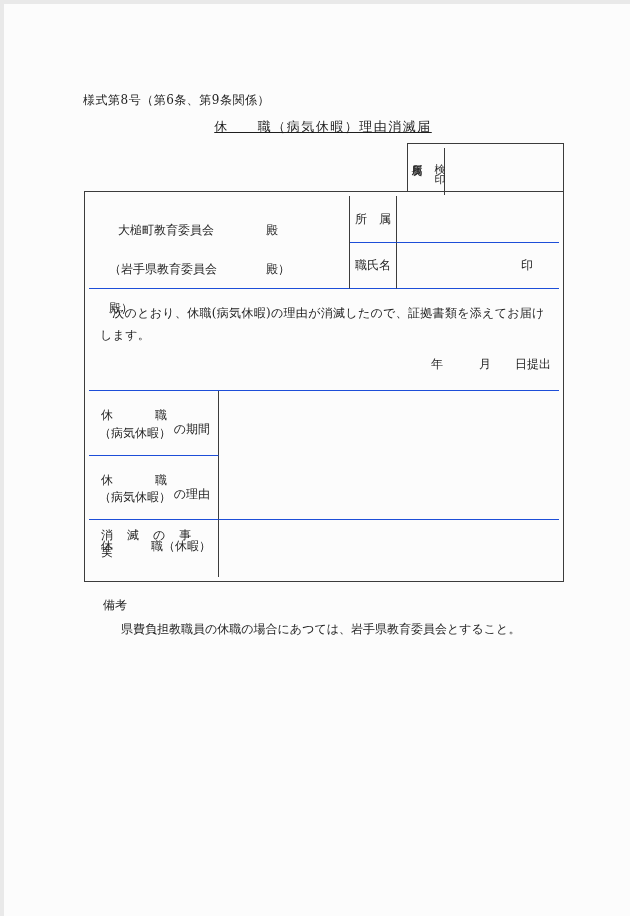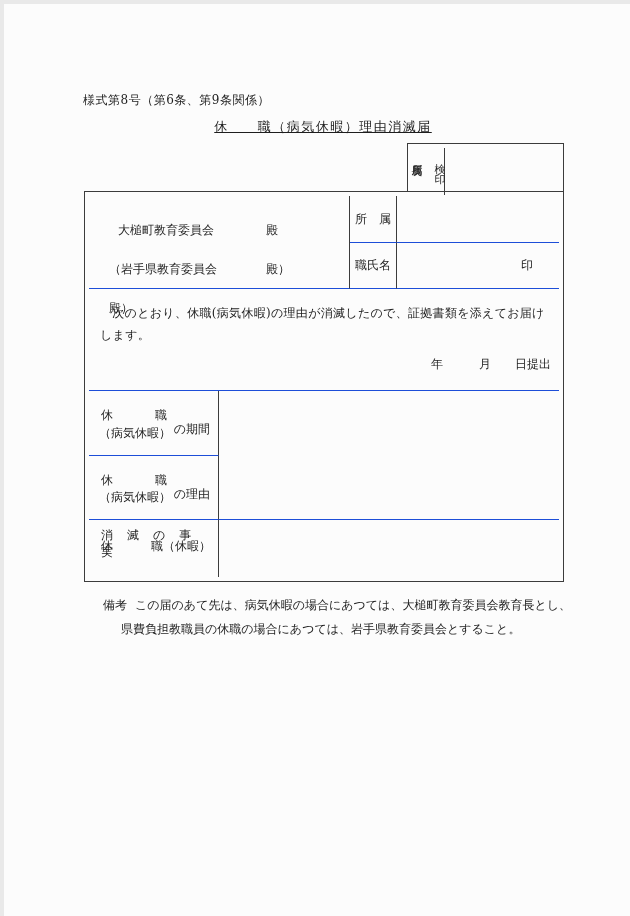--- a/index.html
+++ b/index.html
@@ -163,16 +163,15 @@
     <div class="cell cell-row-label cell-fact-label br">
       <span class="fact-w1">休</span>
       <span class="fact-w2">職（休暇）</span>
       <span class="fact-line2">消　滅　の　事　実</span>
     </div>
     <div class="cell cell-fact-value"></div>
 
   </div>
 
   <div class="abs note-label">備考</div>
-  <div class="abs note-line1">この届のあて先は、病気休暇の場合にあつては、大槌町教育委員会教育長とし、</div>
   <div class="abs note-line2">県費負担教職員の休職の場合にあつては、岩手県教育委員会とすること。</div>
 
 </div>
 
 </body></html>

